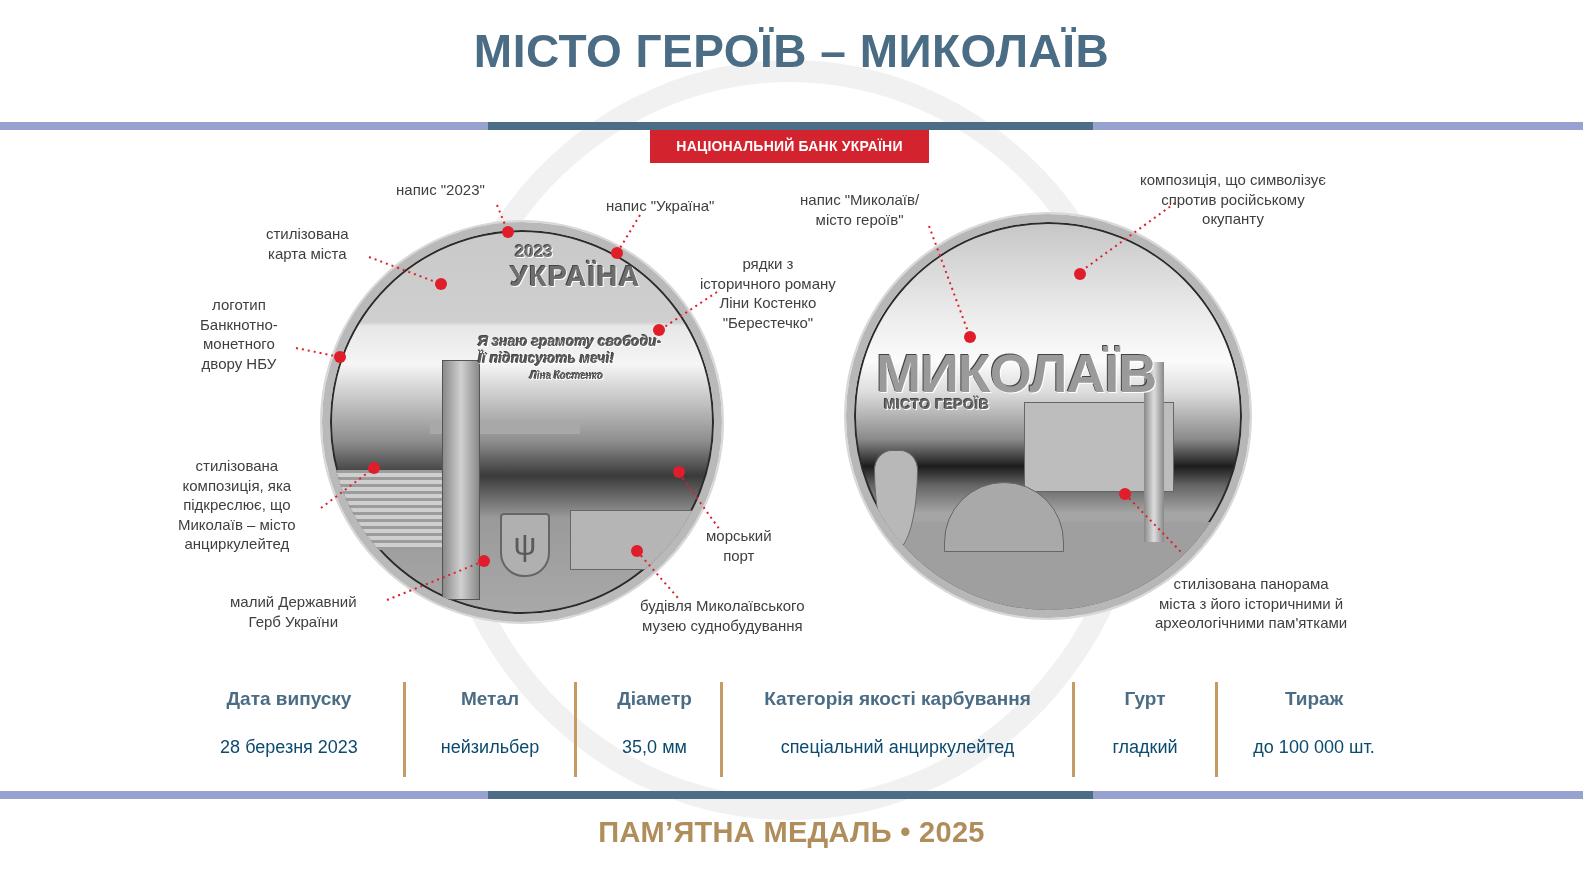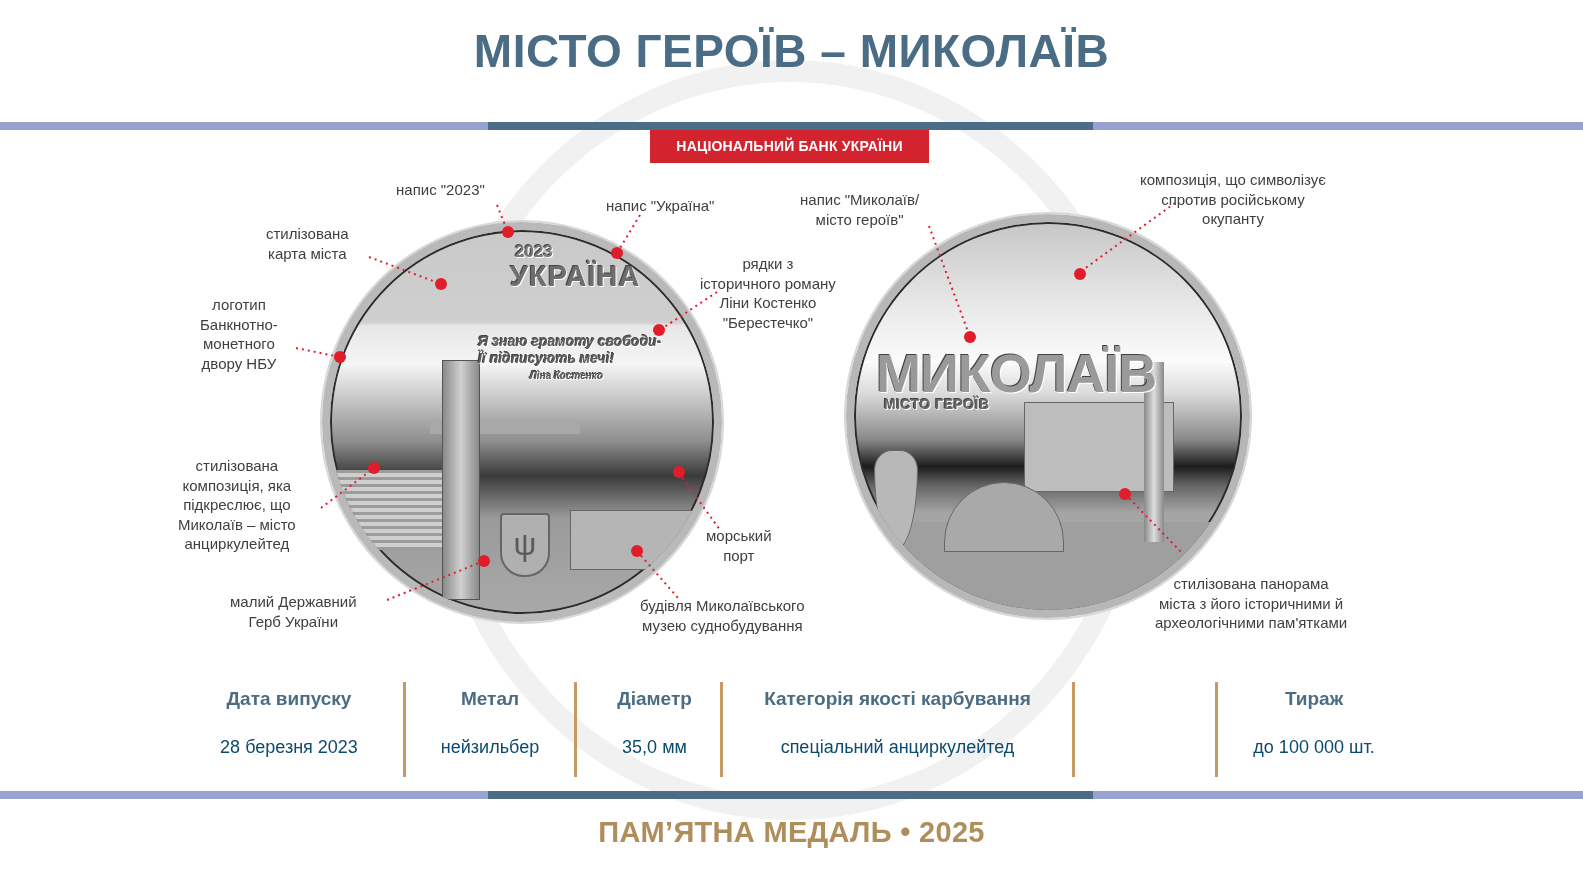--- a/index.html
+++ b/index.html
@@ -201,20 +201,24 @@
   <div class="spec" style="left:408px;width:143px">
     <div class="label">Діаметр</div>
     <div class="value">35,0 мм</div>
   </div>
   <div class="sep" style="left:545px"></div>
   <div class="spec" style="left:548px;width:349px">
     <div class="label">Категорія якості карбування</div>
     <div class="value">спеціальний анциркулейтед</div>
   </div>
   <div class="sep" style="left:897px"></div>
+  <div class="spec" style="left:900px;width:140px">
+    <div class="label">Гурт</div>
+    <div class="value">гладкий</div>
+  </div>
   <div class="sep" style="left:1040px"></div>
   <div class="spec" style="left:1043px;width:192px">
     <div class="label">Тираж</div>
     <div class="value">до 100 000 шт.</div>
   </div>
 </div>
 
 <div class="band bottom">
     <div class="mid"></div>
   </div>

